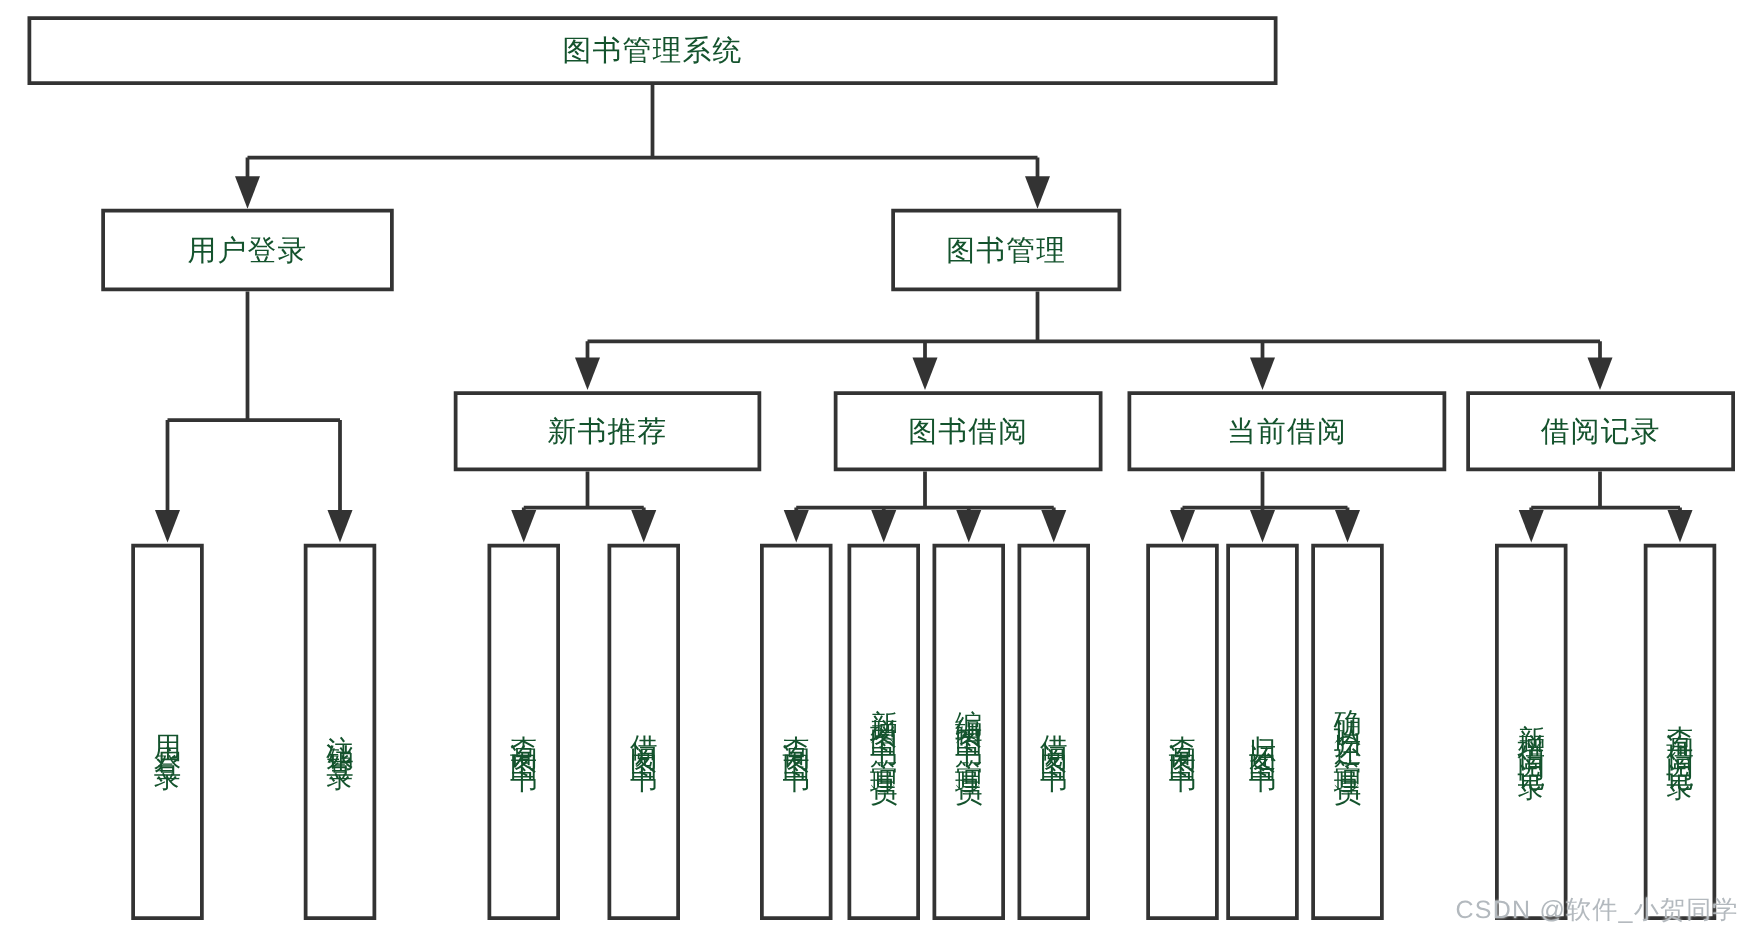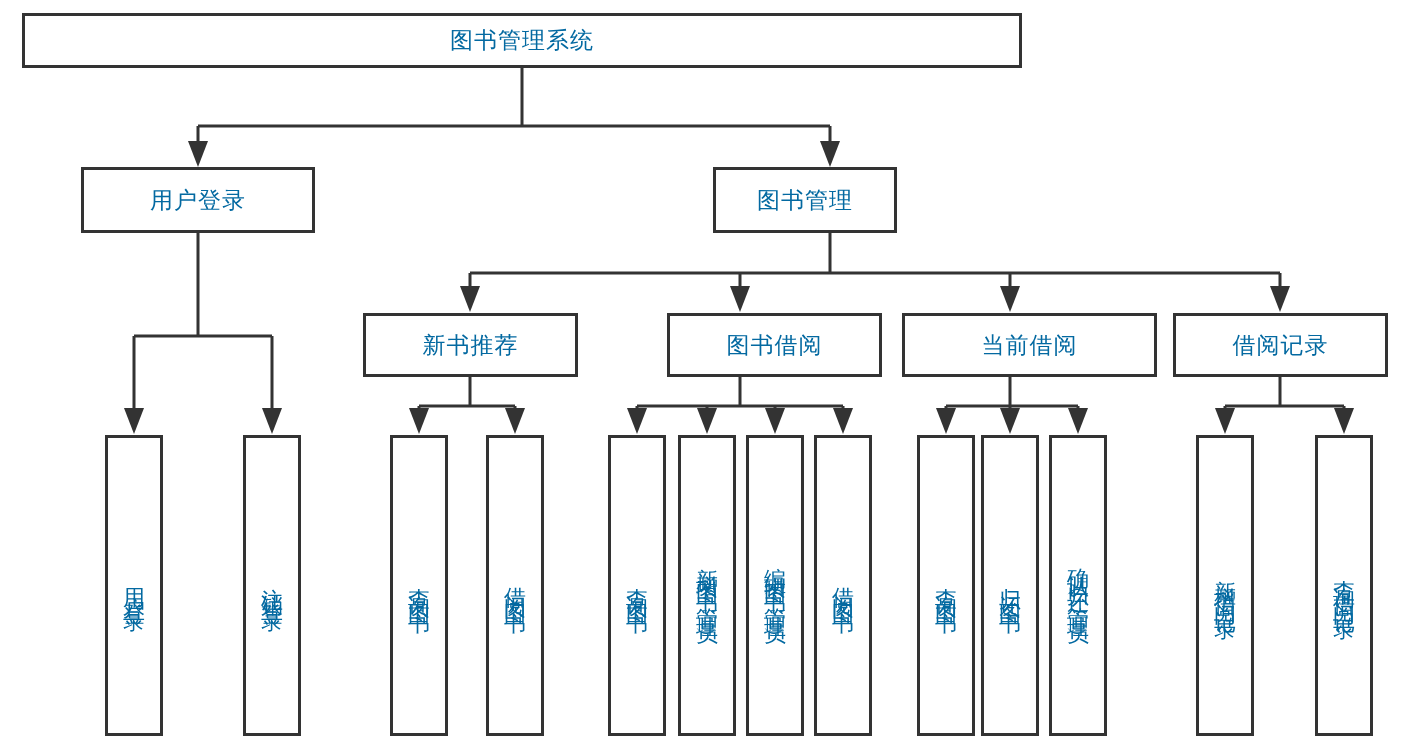--- a/index.html
+++ b/index.html
@@ -22,21 +22,21 @@
     pointer-events: none;
   }
   .node {
     position: absolute;
     box-sizing: border-box;
     border: 3px solid #333333;
     background: #ffffff;
     display: flex;
     align-items: center;
     justify-content: center;
-    color: #0369a1;
+    color: #14532d;
   }
   .hnode span {
     font-size: 23px;
     letter-spacing: 1px;
     white-space: nowrap;
   }
   .root-node {
     left: 22px; top: 13px; width: 1000px; height: 55px;
   }
   .l2node { top: 167px; height: 66px; }
@@ -114,21 +114,21 @@
     <span>图书管理系统</span>
   </div>
 
   <div class="node hnode l2node" style="left:81px;width:234px">
     <span>用户登录</span>
   </div>
   <div class="node hnode l2node" style="left:713px;width:184px">
     <span>图书管理</span>
   </div>
 
-  <div class="node hnode l3node" style="left:363px;width:215px">
+  <div class="node hnode l3node" style="left:363px;width:246px">
     <span>新书推荐</span>
   </div>
   <div class="node hnode l3node" style="left:667px;width:215px">
     <span>图书借阅</span>
   </div>
   <div class="node hnode l3node" style="left:902px;width:255px">
     <span>当前借阅</span>
   </div>
   <div class="node hnode l3node" style="left:1173px;width:215px">
     <span>借阅记录</span>
@@ -171,14 +171,15 @@
     <span>确认归还（管理员）</span>
   </div>
 
   <div class="node vnode" style="left:1196px">
     <span>新增借阅记录</span>
   </div>
   <div class="node vnode" style="left:1315px">
     <span>查询借阅记录</span>
   </div>
 
+  <div class="watermark">CSDN @软件_小贺同学</div>
 
 </div>
 
 </body></html>

